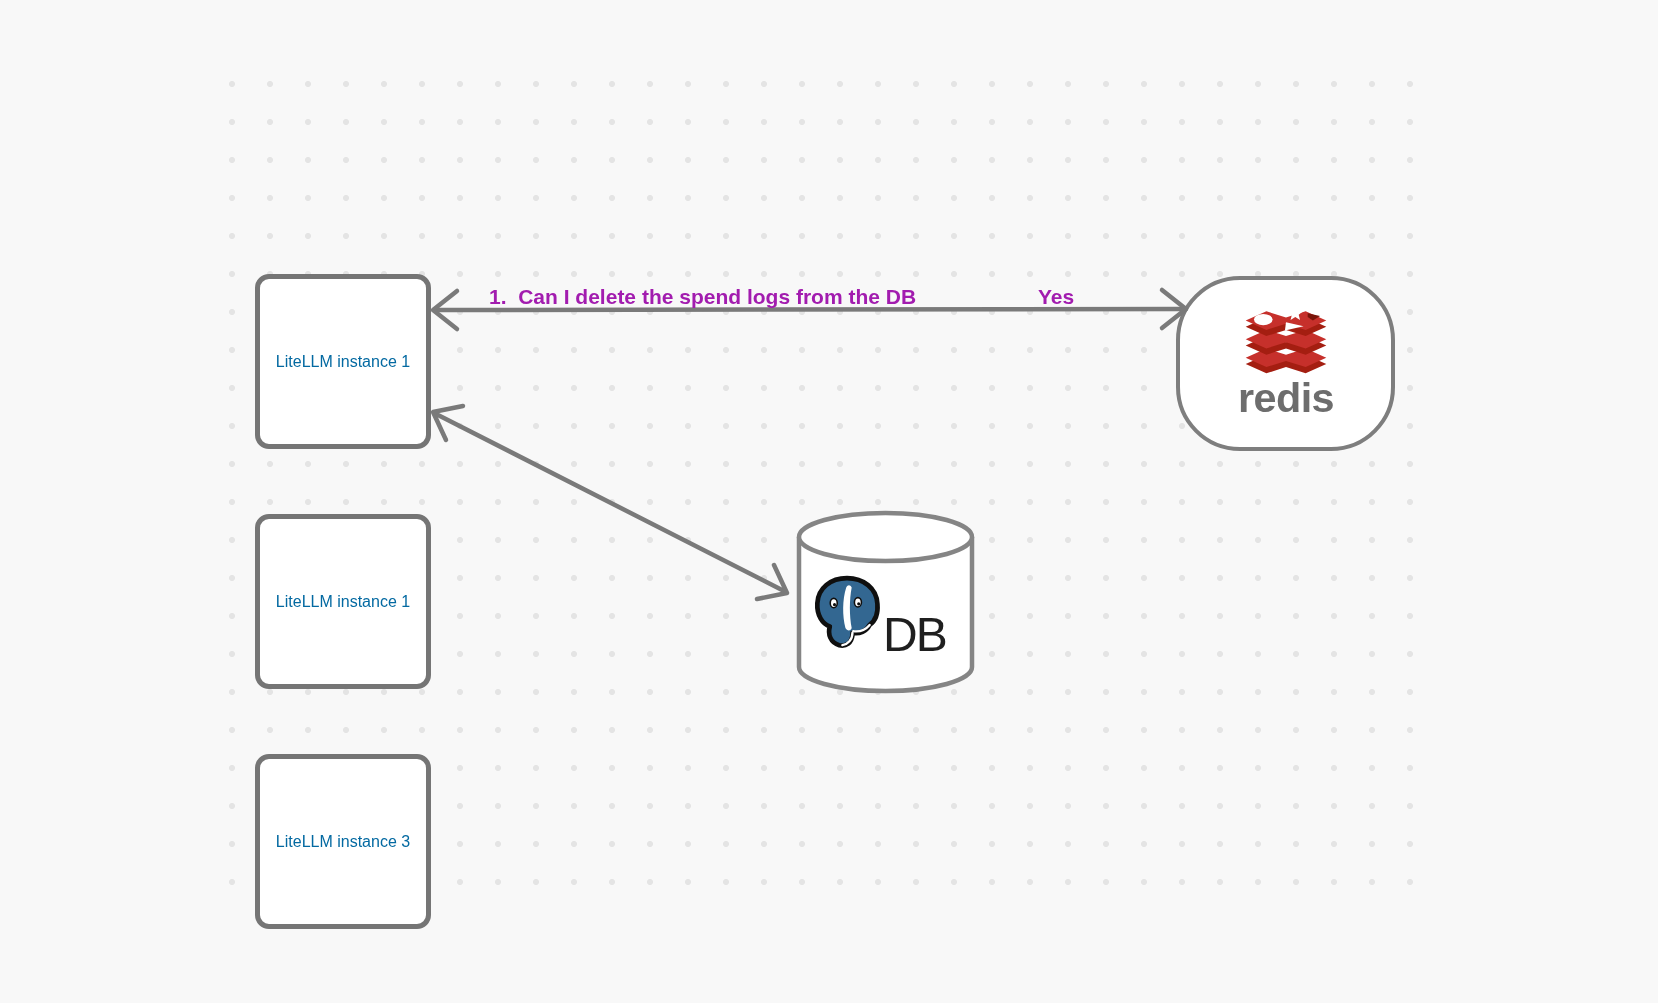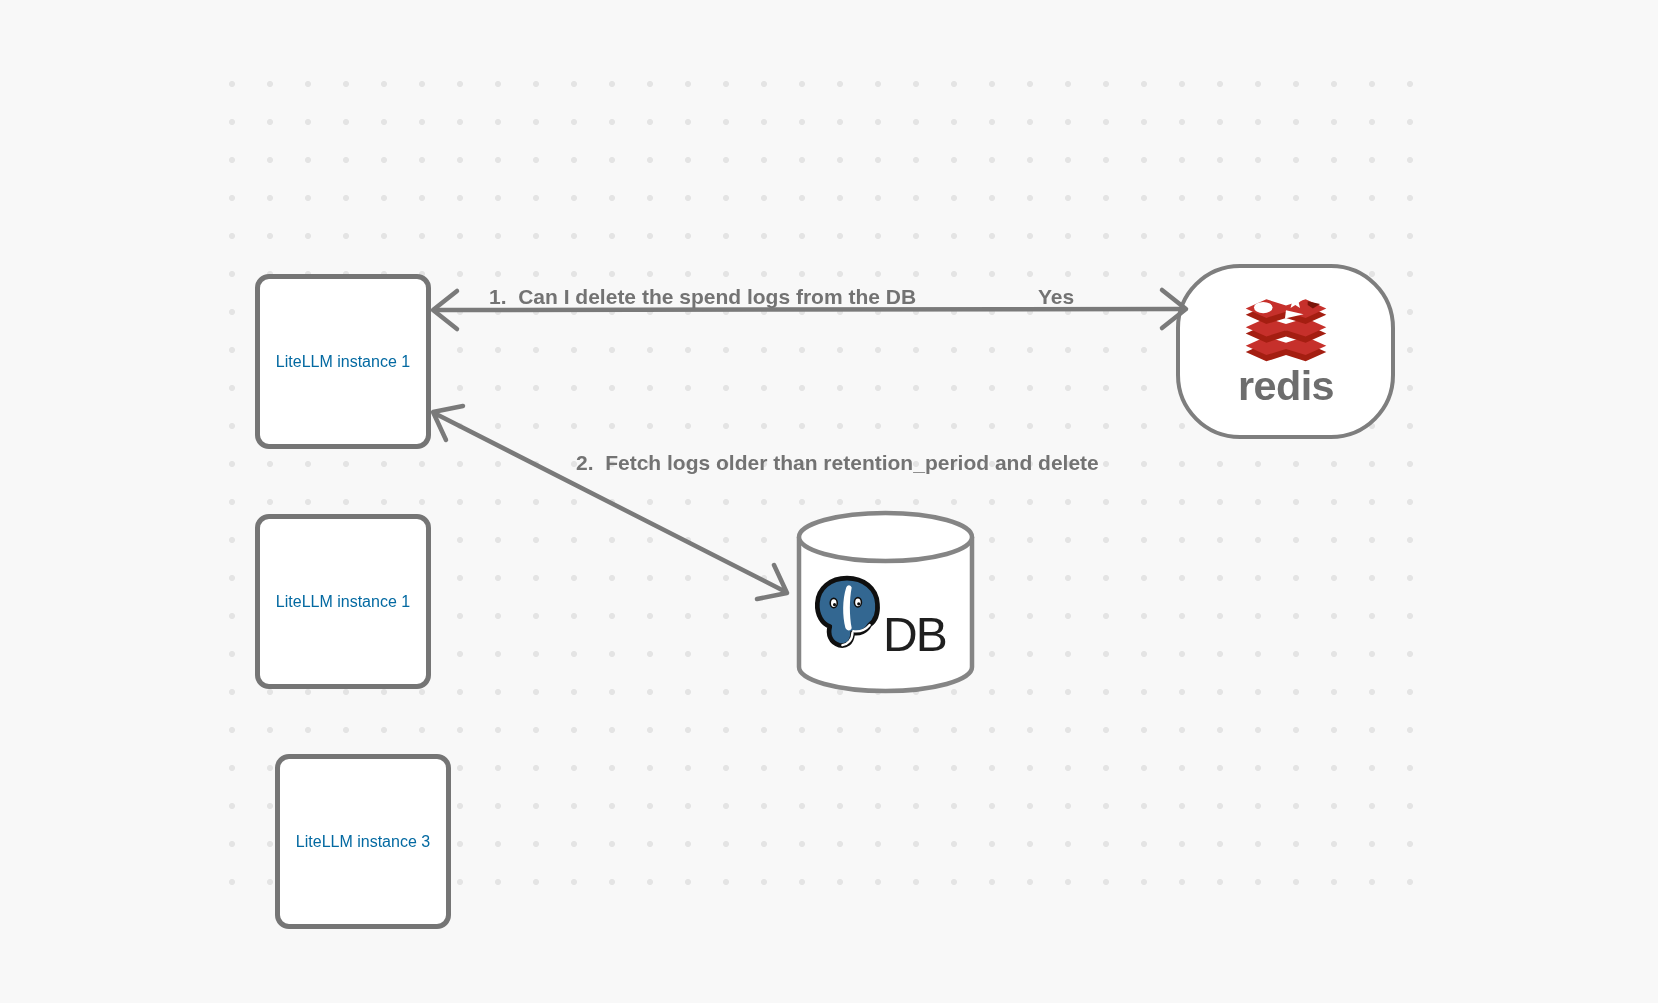--- a/index.html
+++ b/index.html
@@ -36,35 +36,35 @@
     border: 5px solid #757575;
     border-radius: 14px;
   }
   .instance-box .node-label {
     font-size: 16px;
     color: #0369a1;
     text-align: center;
   }
   #inst1 { top: 274px; }
   #inst2 { top: 514px; }
-  #inst3 { top: 754px; margin-left: 20px; }
+  #inst3 { top: 754px; }
   .redis-box {
-    left: 1176px; top: 264px;
+    left: 1176px; top: 276px;
     width: 219px; height: 175px;
     border: 4px solid #7e7e7e;
     border-radius: 64px;
     flex-direction: column;
   }
   .svg-abs { position: absolute; }
   .arrows-layer { pointer-events: none; }
   .edge-label {
     position: absolute;
     font-size: 21px;
     font-weight: 700;
-    color: #737373;
+    color: #a21caf;
     white-space: pre;
     line-height: 1.1;
   }
   #edge1-label { left: 489px; top: 285px; }
   #edge1-response { left: 1038px; top: 285px; }
   #edge2-label { left: 576px; top: 451px; }
 </style>
 </head>
 <body>
 
@@ -131,15 +131,14 @@
       <g>
         <line x1="436" y1="414" x2="784" y2="591"></line>
         <polyline points="446,440 433,412 463,406"></polyline>
         <polyline points="757,599 787,593 774,565"></polyline>
       </g>
     </g>
   </svg>
 
   <div class="edge-label" id="edge1-label">1.&nbsp; Can I delete the spend logs from the DB</div>
   <div class="edge-label" id="edge1-response">Yes</div>
-  <div class="edge-label" id="edge2-label">2.&nbsp; Fetch logs older than retention_period and delete</div>
 
 </div>
 
 </body></html>

